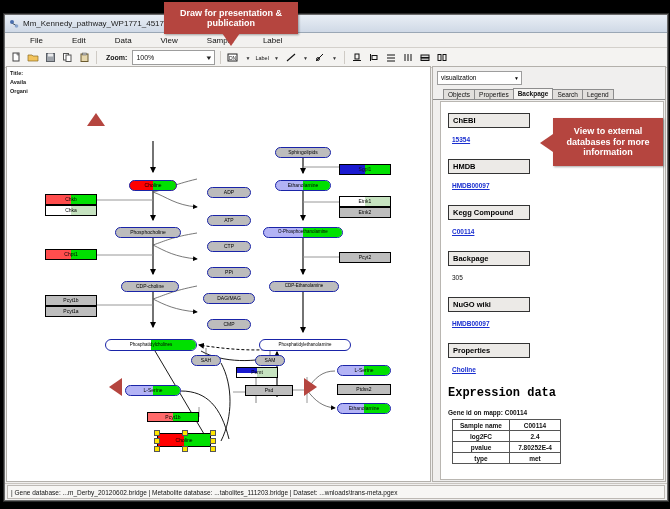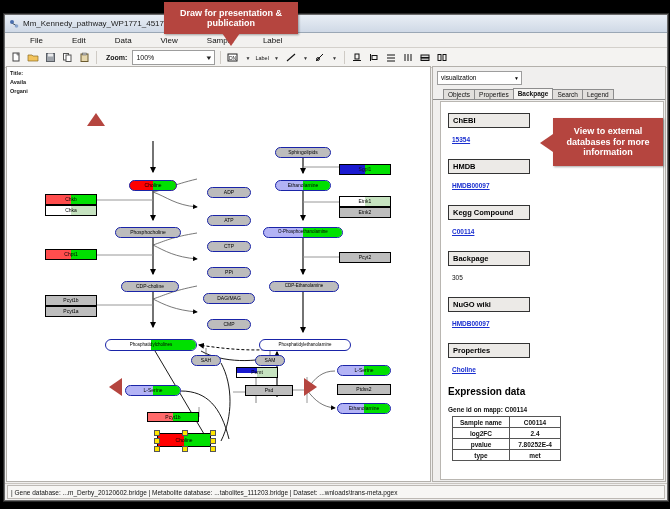--- a/index.html
+++ b/index.html
@@ -76,21 +76,21 @@
   .tabrow{display:flex;align-items:flex-end;padding-left:10px;height:13px;border-bottom:1px solid #8d8d8d;
           background:#f0efee;position:relative;}
   .tab{border:1px solid #8d8d8d;border-bottom:none;background:#e2e0dd;font-size:6.5px;padding:1px 4px 1px;
        margin-right:-1px;color:#111;position:relative;}
   .tab.active{background:#f6f5f3;font-weight:bold;padding-bottom:2px;z-index:2;}
   .sidebody{flex:1;background:#fff;margin:1px 1px 1px 7px;border:1px solid #b9b6b1;position:relative;overflow:hidden;}
   .sectionbox{border:1px solid #333;background:#eceae7;font-size:7.5px;font-weight:bold;padding:2px 4px;
               display:inline-block;min-width:82px;box-sizing:border-box;}
   .linkline{font-size:6.5px;color:#1a2fd0;text-decoration:underline;margin:3px 0 0 4px;display:inline-block;font-weight:bold;}
   .plainline{font-size:6.5px;color:#111;margin:3px 0 0 4px;display:inline-block;}
-  .exprhdr{font-size:10px;font-weight:bold;color:#000;}
+  .exprhdr{font-size:12px;font-weight:bold;color:#000;font-family:Liberation Mono, monospace;}
   .geneid{font-size:6.5px;color:#111;font-weight:bold;}
   table.expr{border-collapse:collapse;margin-left:4px;}
   table.expr td{border:1px solid #555;font-size:6.5px;text-align:center;padding:1.5px 3px;background:#fff;
                 font-weight:bold;color:#111;}
   table.expr td.k{min-width:50px;}
   table.expr td.v{min-width:44px;}
 
   
   .statusbar{position:absolute;left:0;right:0;bottom:0;height:16px;background:#f0efee;border-top:1px solid #c9c5c0;
              display:flex;align-items:center;}

